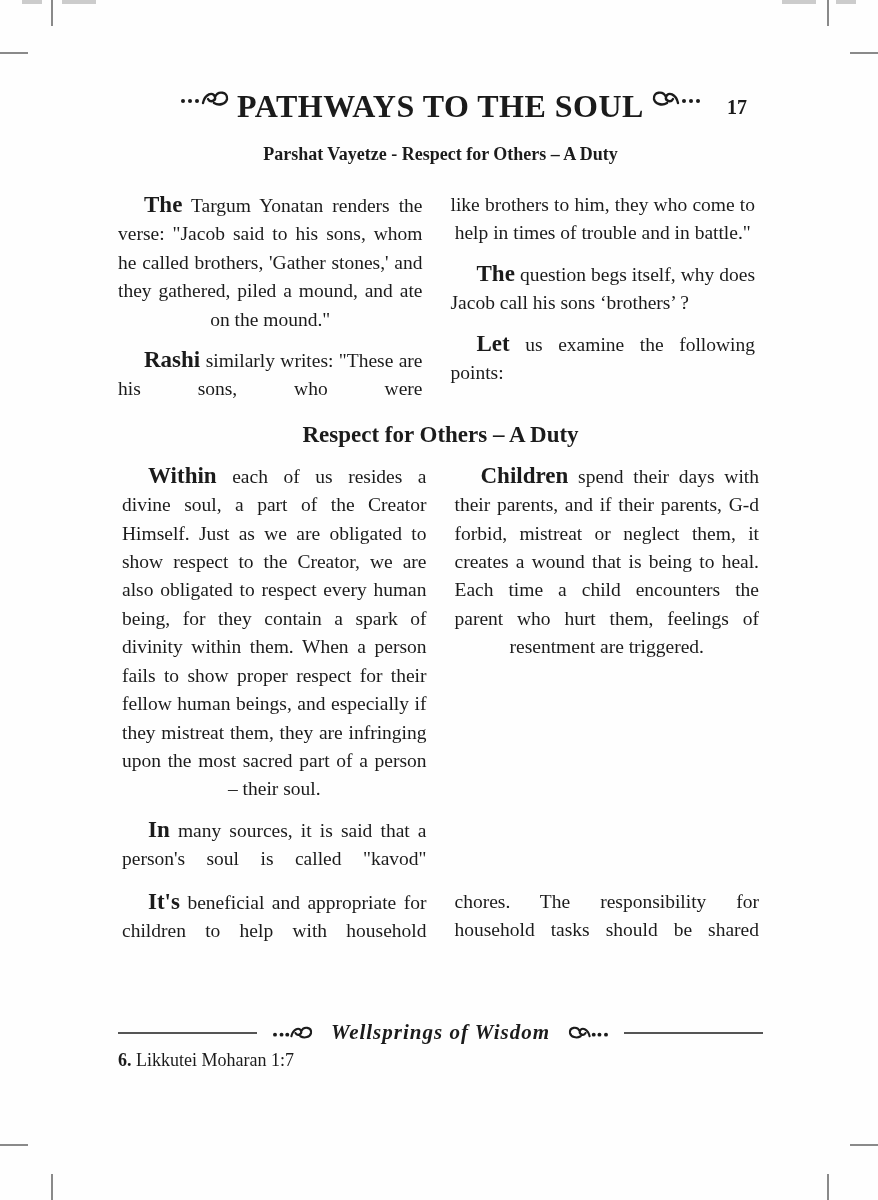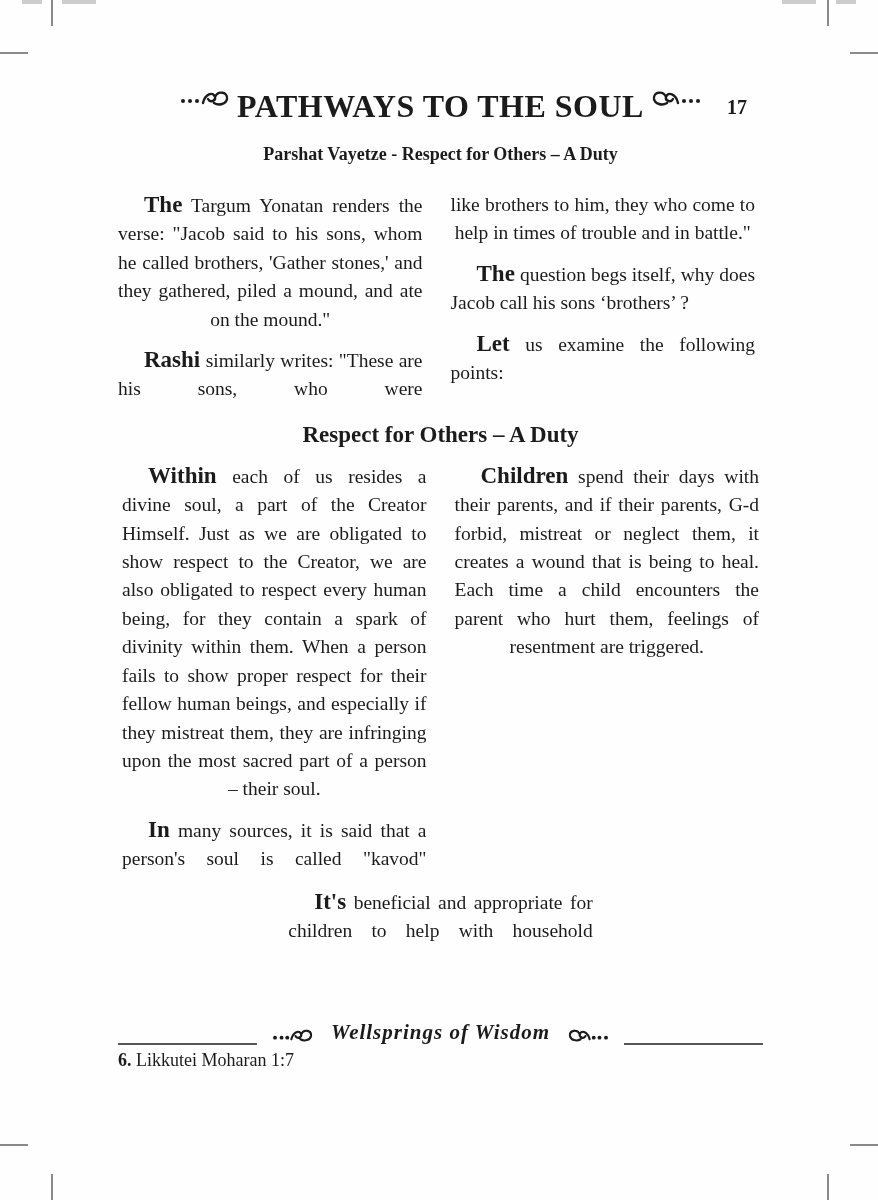--- a/index.html
+++ b/index.html
@@ -35,21 +35,21 @@
 
   .section-heading{
     text-align:center;font-weight:bold;font-size:23px;
     margin:18px 0 0 0;
   }
   .columns.after-heading{margin-top:14px;justify-content:center;}
 
   
   .footer-banner{
     position:absolute;left:118px;top:1020px;width:645px;
-    display:flex;align-items:flex-end;gap:14px;
+    display:flex;align-items:center;gap:14px;
   }
   .rule{flex:1;border-top:2px solid #555;height:0;}
   .banner-text{
     font-weight:bold;font-style:italic;font-size:21px;
     letter-spacing:1px;white-space:nowrap;padding:0 2px;
   }
   .footnote{
     position:absolute;left:118px;top:1050px;width:645px;
     font-size:18px;
   }
@@ -117,20 +117,23 @@
     </div>
     <div class="col">
       <p class="para center-last"><span class="lead">Children</span> <span>spend their days with their parents, and if their parents, G-d forbid, mistreat or neglect them, it creates a wound that is being to heal. Each time a child encounters the parent who hurt them, feelings of resentment are triggered.</span></p>
     </div>
   </div>
 
   <div class="columns after-heading">
     <div class="col">
       <p class="para justify-last"><span class="lead">It's</span> <span>beneficial and appropriate for children to help with household</span></p>
     </div>
+    <div class="col">
+      <p class="para justify-last no-indent"><span>chores. The responsibility for household tasks should be shared</span></p>
+    </div>
   </div>
 
 </div>
 
 <div class="footer-banner">
   <div class="rule"></div>
   <span class="flourish">
     <svg class="fl" width="44" height="18" viewBox="0 0 52 22">
       <circle cx="4" cy="13" r="2.4" fill="#1b1b1b"></circle>
         <circle cx="12" cy="13" r="2.4" fill="#1b1b1b"></circle>

